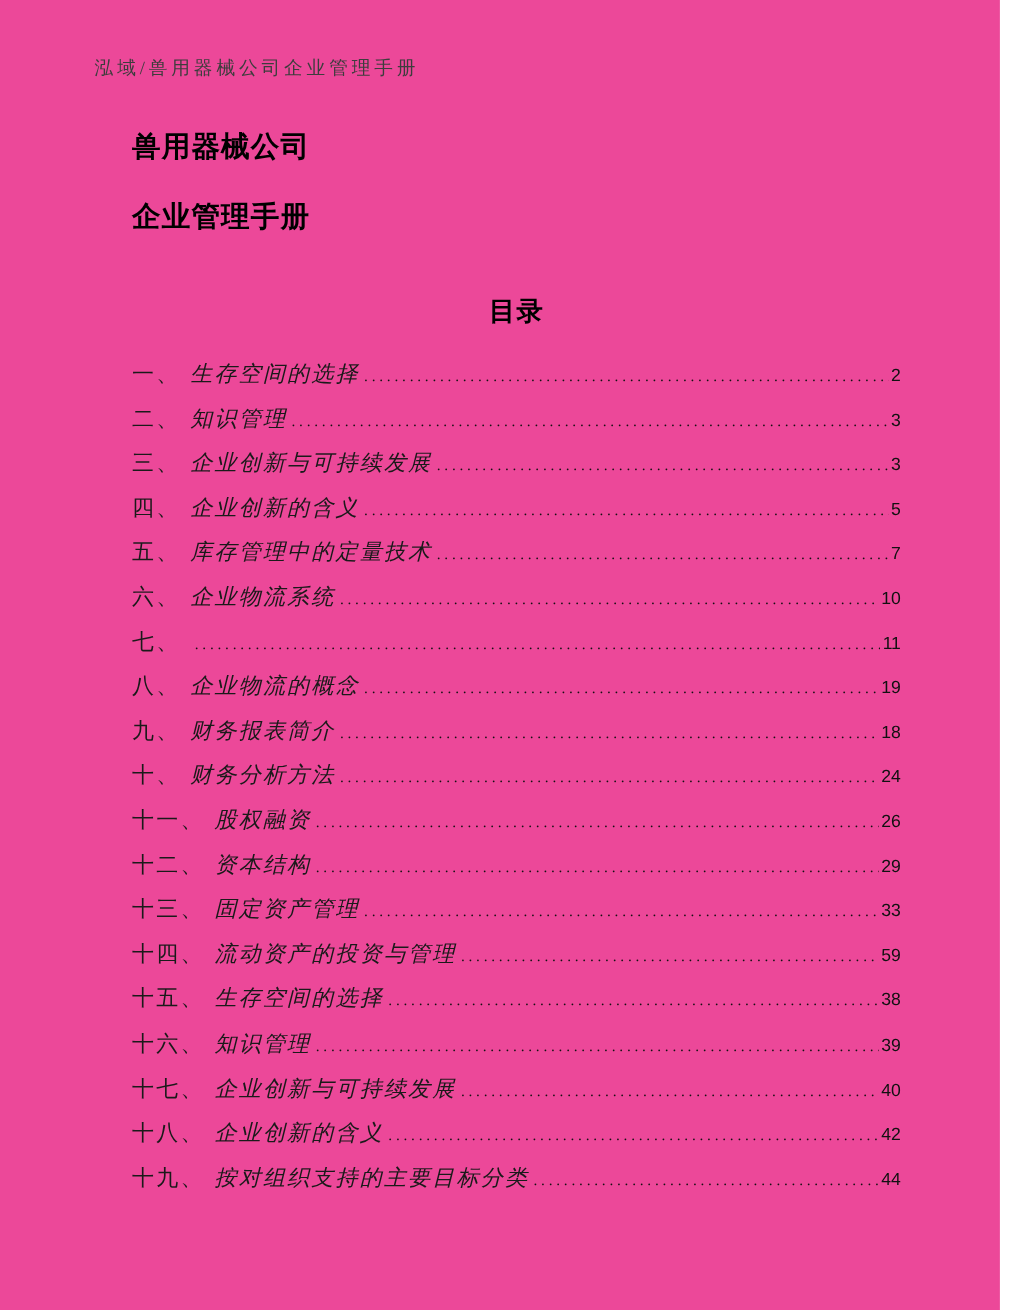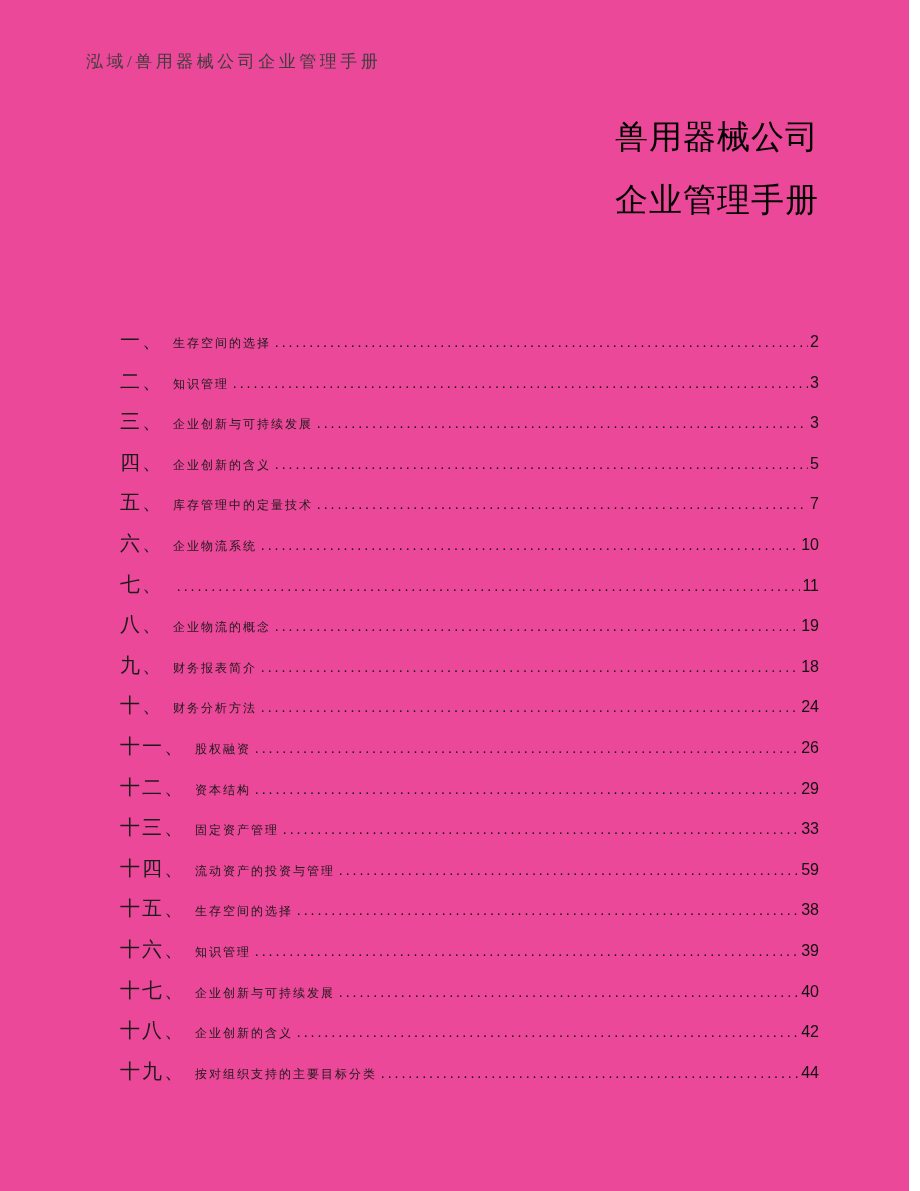--- a/index.html
+++ b/index.html
@@ -24,24 +24,24 @@
     line-height: 1.2;
     letter-spacing: 3.5px;
     color: #3d3d3d;
     font-family: "Liberation Serif", serif;
     white-space: nowrap;
   }
   .title-line {
     position: absolute;
     left: 120px;
     right: 90px;
-    text-align: right;
+    text-align: left;
     font-family: "Liberation Sans", sans-serif;
-    font-weight: normal;
-    font-size: 33px;
+    font-weight: bold;
+    font-size: 26px;
     line-height: 1;
     letter-spacing: 1px;
     color: #000000;
   }
   .title-1 { top: 120px; }
   .title-2 { top: 183px; }
   .toc-heading {
     position: absolute;
     left: 120px;
     right: 90px;
@@ -68,24 +68,25 @@
     cursor: pointer;
   }
   .toc-no {
     font-size: 20px;
     letter-spacing: 2px;
     margin-right: 9px;
     white-space: nowrap;
     color: #1a1a1a;
   }
   .toc-title {
-    font-size: 12px;
+    font-size: 20px;
     letter-spacing: 2px;
     white-space: nowrap;
     color: #1a1a1a;
+    font-style: italic;
   }
   .toc-dots {
     flex: 1;
     overflow: hidden;
     white-space: nowrap;
     margin: 0 2px 0 4px;
     font-size: 14px;
     letter-spacing: 3.4px;
     color: #111111;
   }
@@ -103,20 +104,21 @@
 <body>
 
 <div class="page">
 
   <div class="doc-header">泓域/兽用器械公司企业管理手册</div>
 
   <div class="title-line title-1">兽用器械公司</div>
 
   <div class="title-line title-2">企业管理手册</div>
 
+  <div class="toc-heading">目录</div>
 
   <div class="toc-list" id="toc-list">
       <div class="toc-row">
         <span class="toc-no">一、</span>
         <span class="toc-title">生存空间的选择</span>
         <span class="toc-dots"></span>
         <span class="toc-page">2</span>
       </div>
       <div class="toc-row">
         <span class="toc-no">二、</span>

